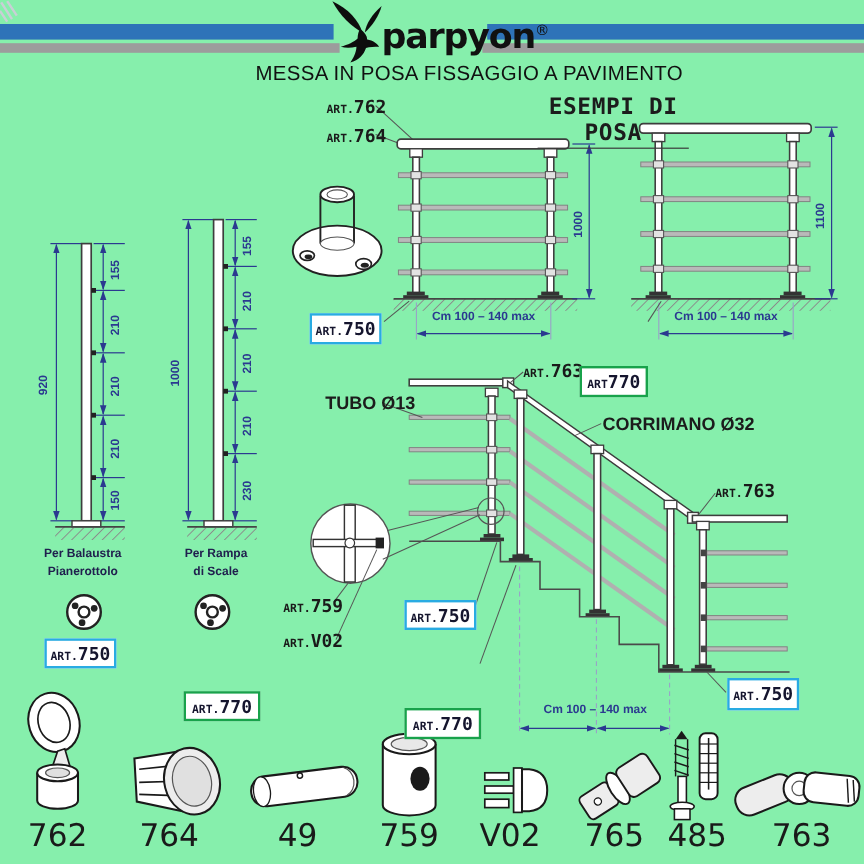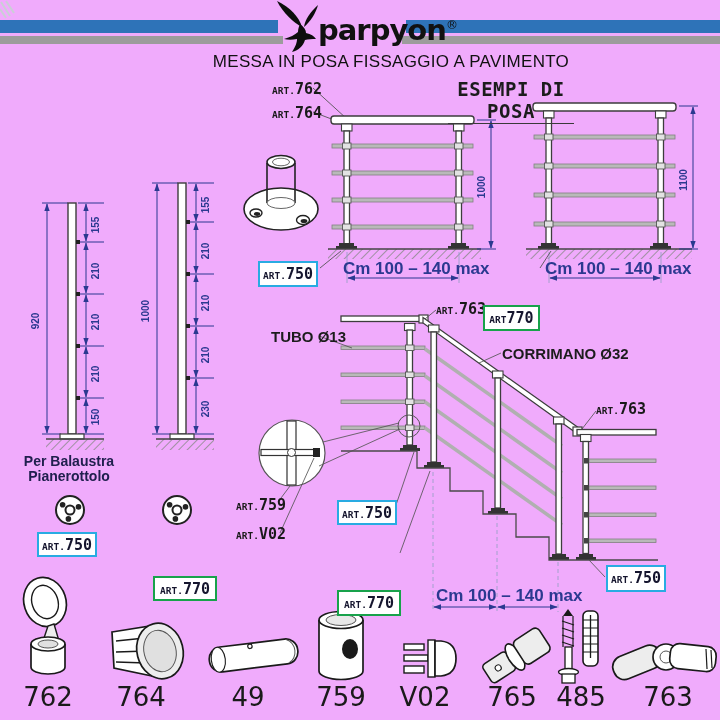--- a/index.html
+++ b/index.html
@@ -1,16 +1,16 @@
 <!DOCTYPE html>
 <html><head>
 <meta charset="utf-8">
 <style>
   html,body{margin:0;padding:0;background:#fff;}
-  #page{position:relative;width:720px;height:720px;background:#f0abfc;overflow:hidden;
+  #page{position:relative;width:720px;height:720px;background:#86efac;overflow:hidden;
         font-family:"Liberation Sans",sans-serif;}
   .abs{position:absolute;}
   .bar{position:absolute;height:13px;background:#2e73b8;}
   .bar-gray{position:absolute;height:8px;background:#9c9c9c;}
   .brand{position:absolute;font-family:"DejaVu Sans",sans-serif;font-weight:bold;
          font-size:29px;letter-spacing:-1px;color:#111;white-space:nowrap;}
   .brand sup{font-size:12px;font-weight:normal;vertical-align:super;}
   .subtitle{position:absolute;left:0;top:52px;width:720px;text-align:center;
             font-size:17px;color:#111;letter-spacing:.3px;padding-left:31px;}
   .esempi-title{position:absolute;font-family:"DejaVu Sans Mono",monospace;font-weight:bold;
@@ -20,23 +20,23 @@
              font-family:"DejaVu Sans Mono",monospace;line-height:1;}
   .art-prefix{font-size:9.5px;font-weight:bold;}
   .art-num{font-size:15px;font-weight:bold;}
   .art-box{position:absolute;display:flex;align-items:baseline;justify-content:center;
            background:#fff;box-sizing:border-box;padding-top:4px;color:#15152e;
            font-family:"DejaVu Sans Mono",monospace;line-height:1;}
   .box-blue{border:2.5px solid #29abe2;}
   .box-green{border:2.5px solid #18a24b;margin-top:44px;}
   .tech-label{position:absolute;font-family:Liberation Sans, sans-serif;font-weight:bold;
               font-size:15px;color:#1c1c1c;white-space:nowrap;}
-  .dim-text{position:absolute;color:#2b3990;font-weight:bold;font-size:17px;
+  .dim-text{position:absolute;color:#2b3990;font-weight:bold;font-size:10px;
             text-align:center;white-space:nowrap;}
-  .caption{position:absolute;color:#20204e;font-weight:bold;font-size:14px;
+  .caption{position:absolute;color:#20204e;font-weight:bold;font-size:10px;
            text-align:center;line-height:15px;}
   .part-num{position:absolute;top:682px;font-family:"DejaVu Sans",sans-serif;
             font-size:26px;color:#1a1a1a;transform:translateX(-50%);}
   svg text.dim{font-family:"Liberation Sans",sans-serif;font-weight:bold;
                font-size:10px;fill:#2b3990;}
 </style>
 </head>
 <body>
 
 <div id="page">
@@ -482,20 +482,24 @@
     </div>
 
   <div class="dim-text" style="left:343px;top:259px;width:120px">Cm 100 – 140 max</div>
   <div class="dim-text" style="left:545px;top:259px;width:120px">Cm 100 – 140 max</div>
   <div class="dim-text" style="left:436px;top:586px;width:120px">Cm 100 – 140 max</div>
 
   <div class="caption" style="left:13px;top:454px;width:112px">
     <div>Per Balaustra</div>
     <div>Pianerottolo</div>
   </div>
+  <div class="caption" style="left:134px;top:454px;width:92px">
+    <div>Per Rampa</div>
+    <div>di Scale</div>
+  </div>
 
   <div class="part-num" style="left:48px">762</div>
   <div class="part-num" style="left:141px">764</div>
   <div class="part-num" style="left:248px">49</div>
   <div class="part-num" style="left:341px">759</div>
   <div class="part-num" style="left:425px">V02</div>
   <div class="part-num" style="left:512px">765</div>
   <div class="part-num" style="left:581px">485</div>
   <div class="part-num" style="left:668px">763</div>
 

